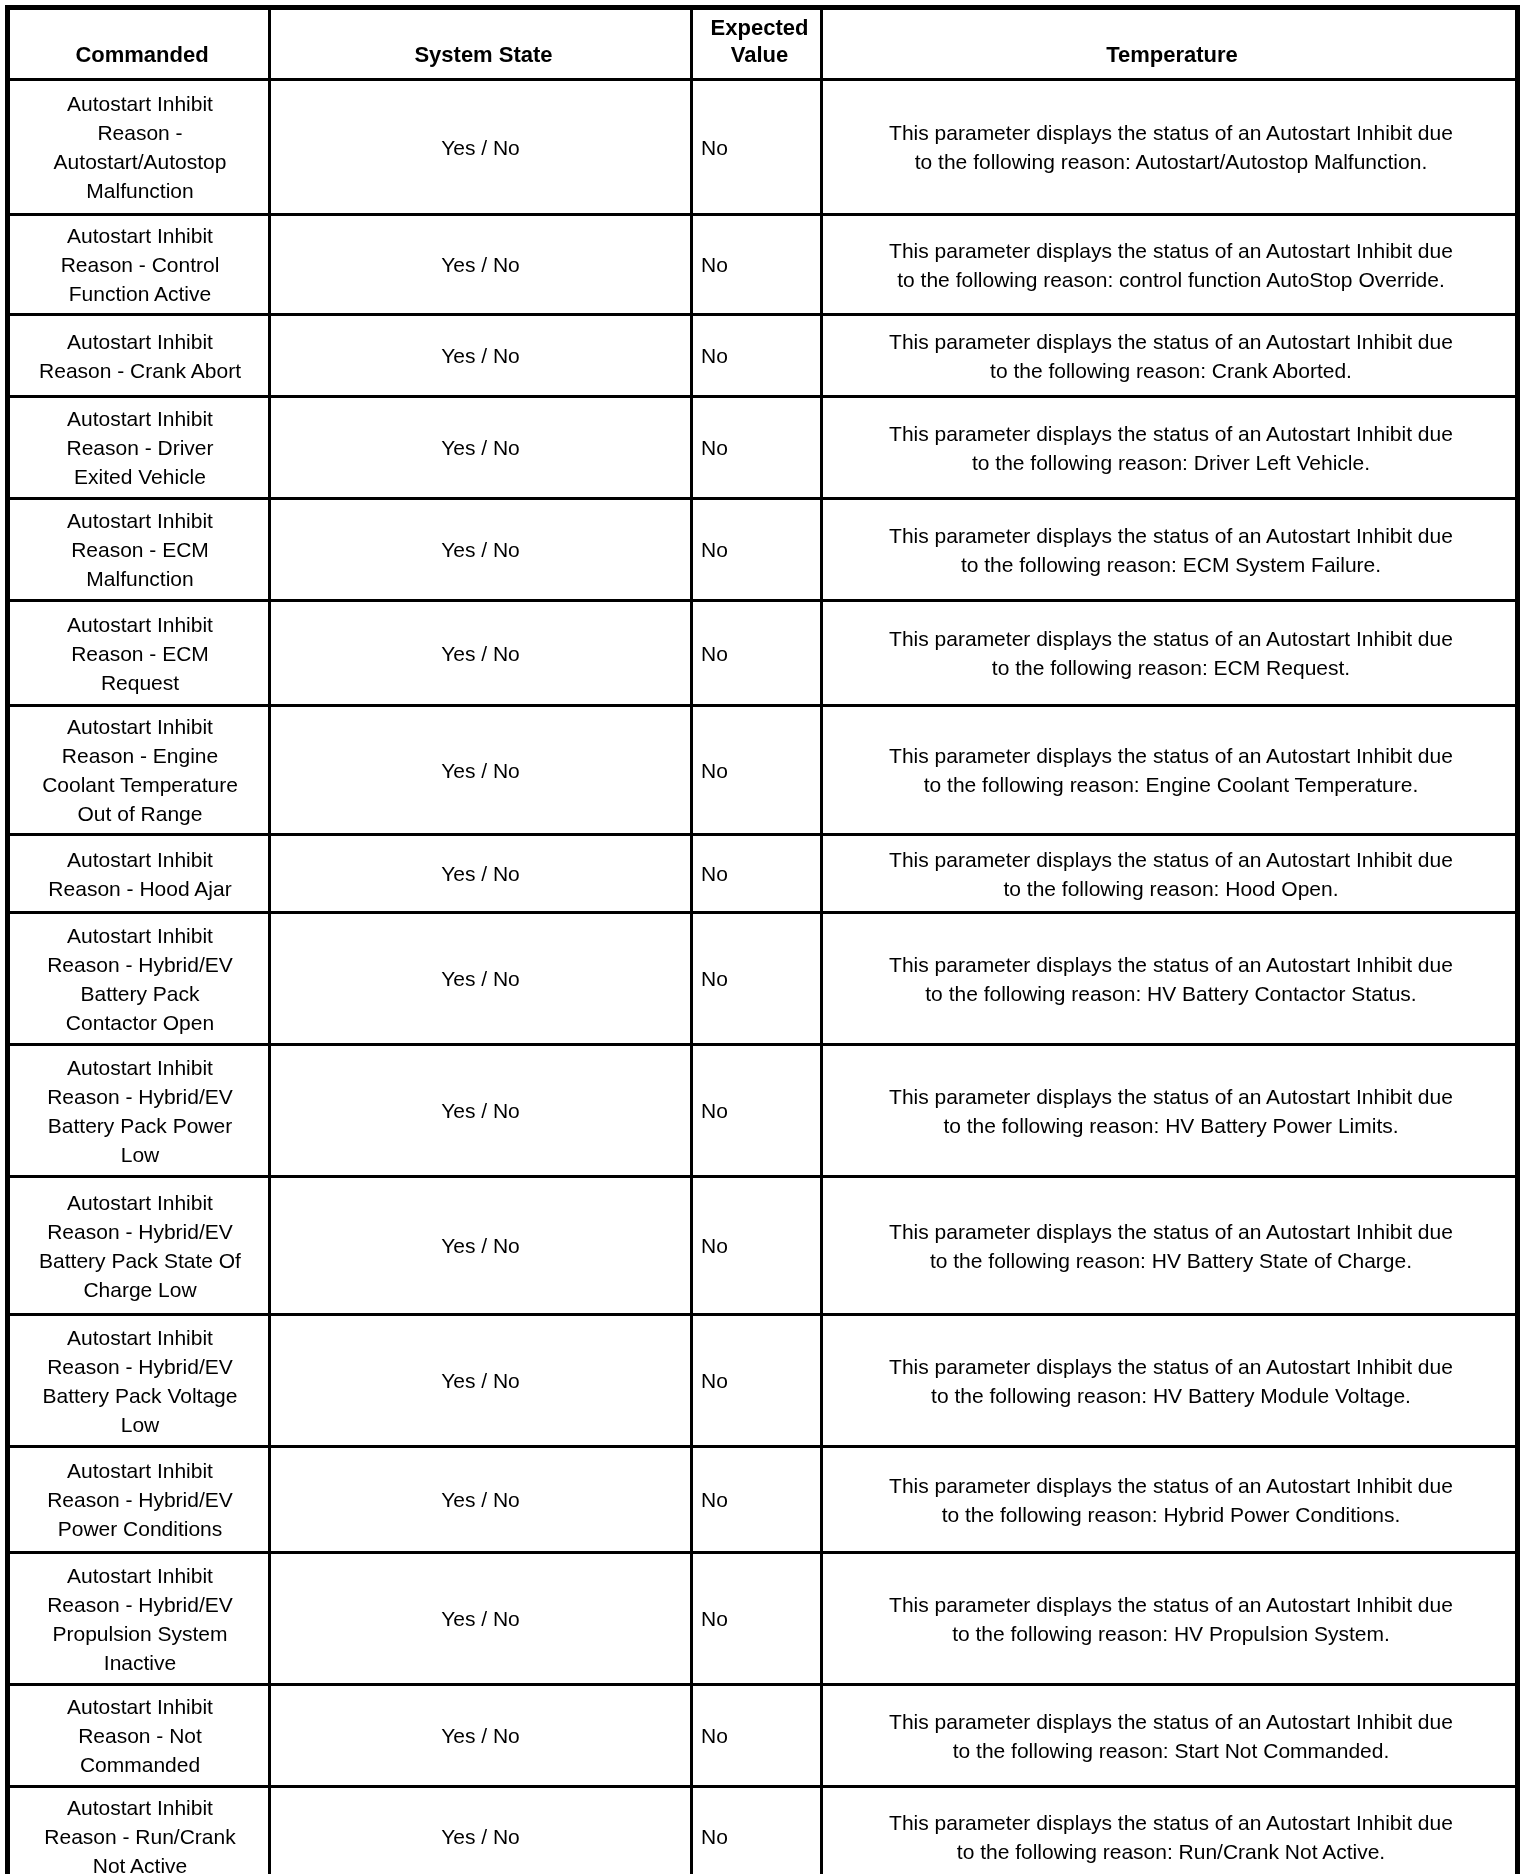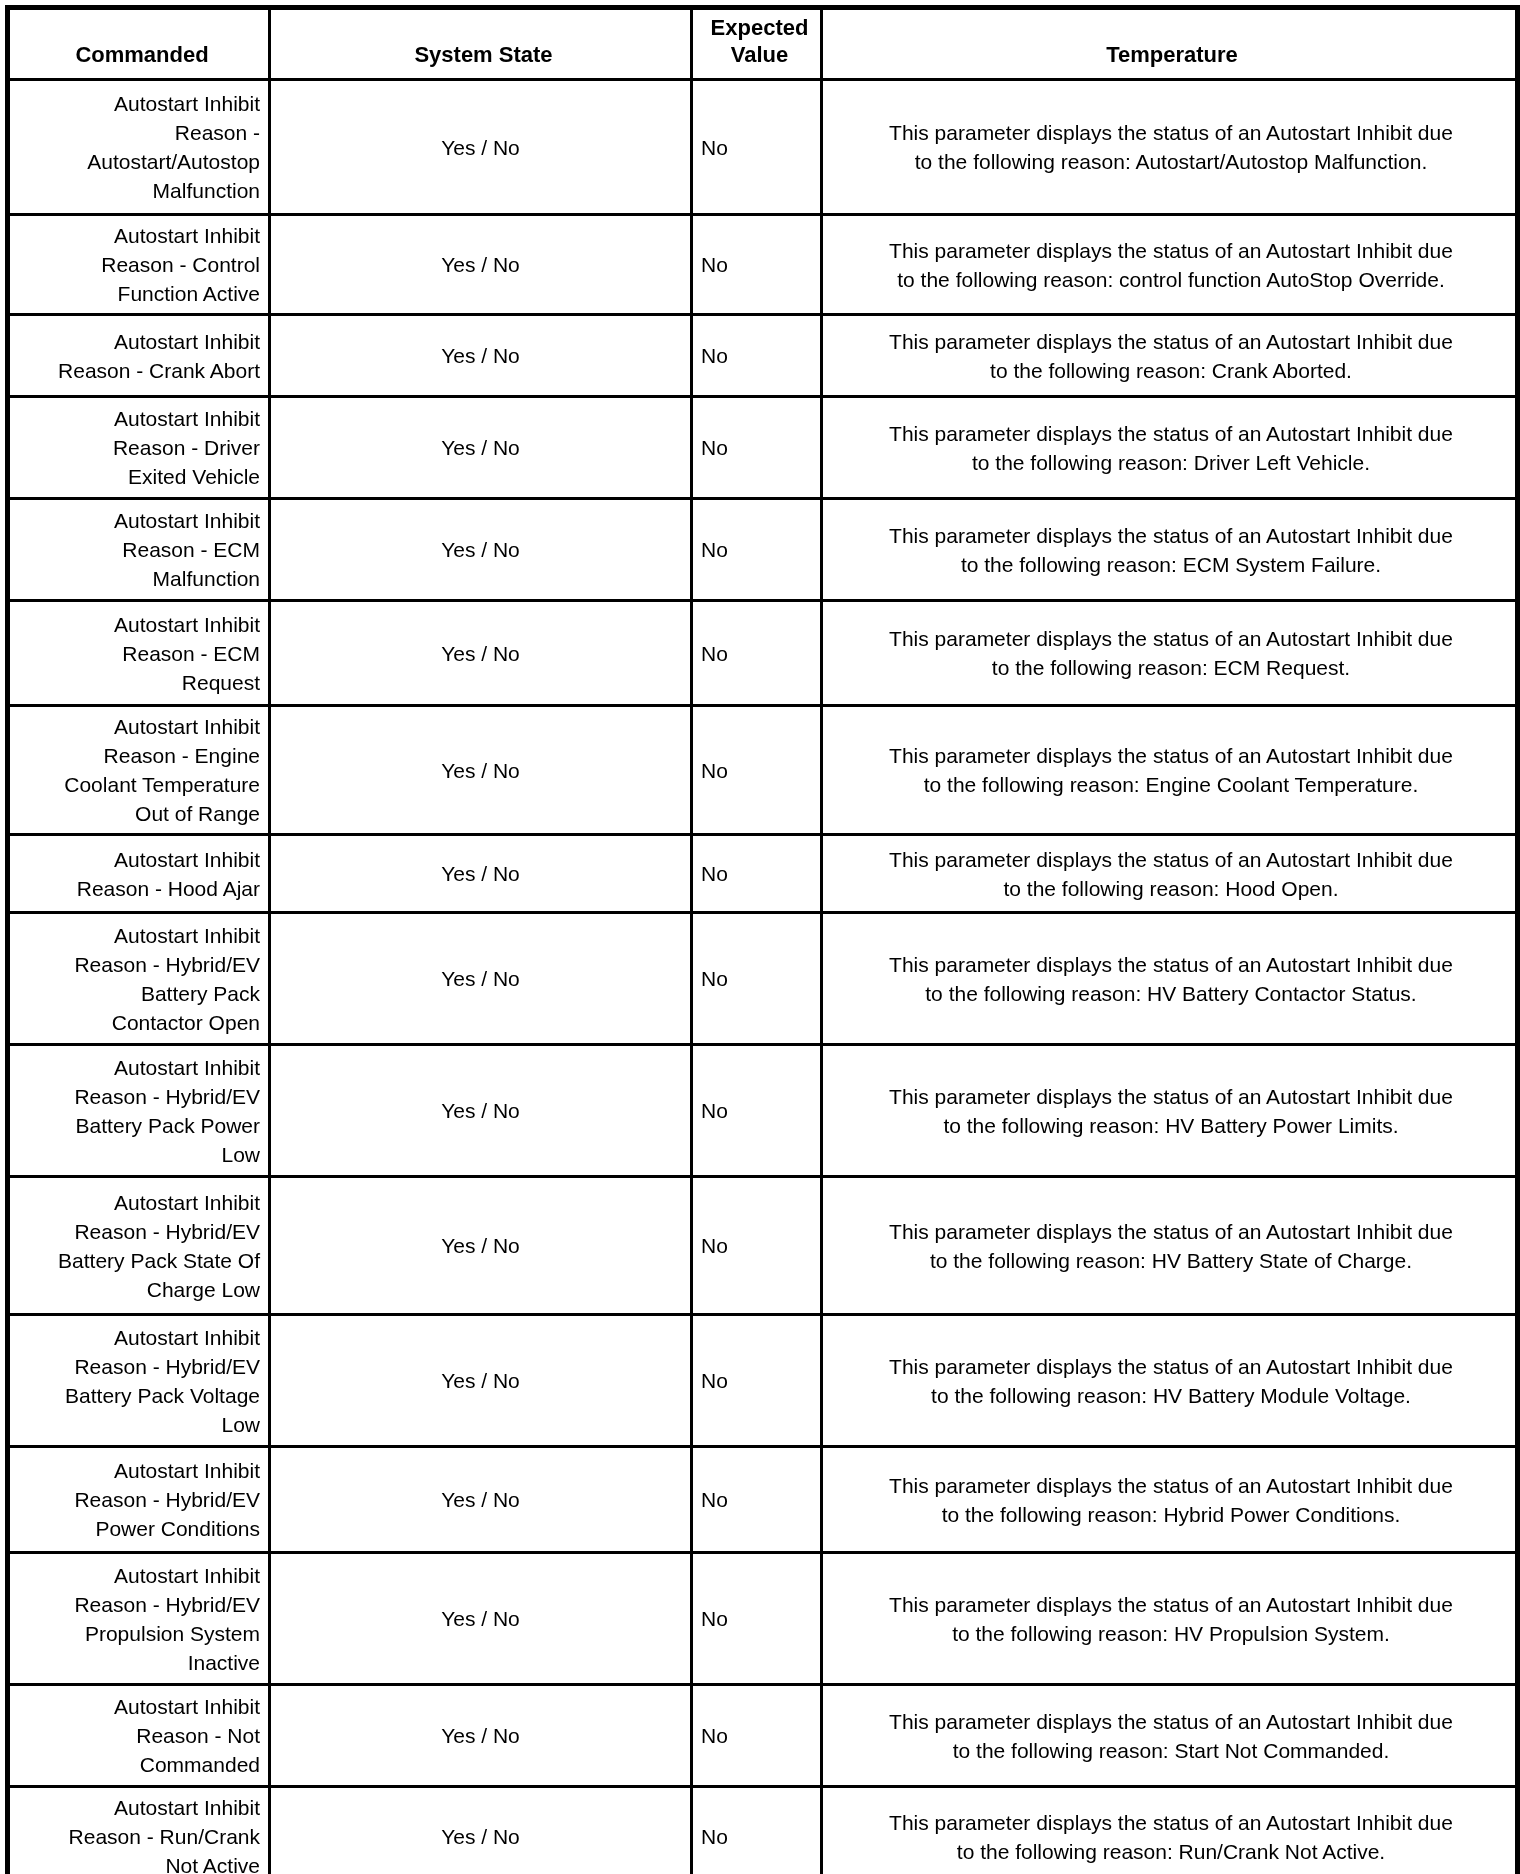--- a/index.html
+++ b/index.html
@@ -38,21 +38,21 @@
     line-height: 27px;
   }
   td {
     font-size: 21px;
     line-height: 29px;
     vertical-align: middle;
     padding: 5px 8px;
     box-sizing: border-box;
   }
   td.param {
-    text-align: right;
+    text-align: center;
     white-space: pre-line;
     padding-left: 10px;
   }
   td.state {
     text-align: center;
   }
   td.expect {
   }
   td.desc {
     text-align: center;

